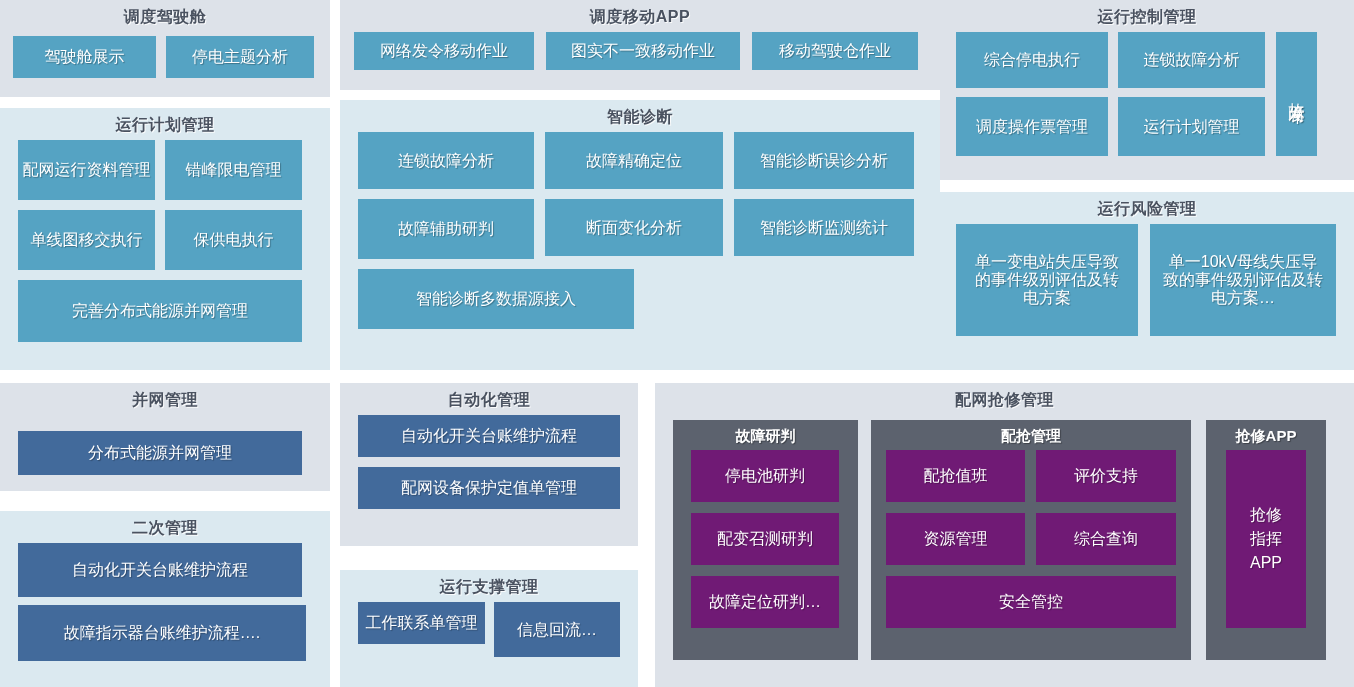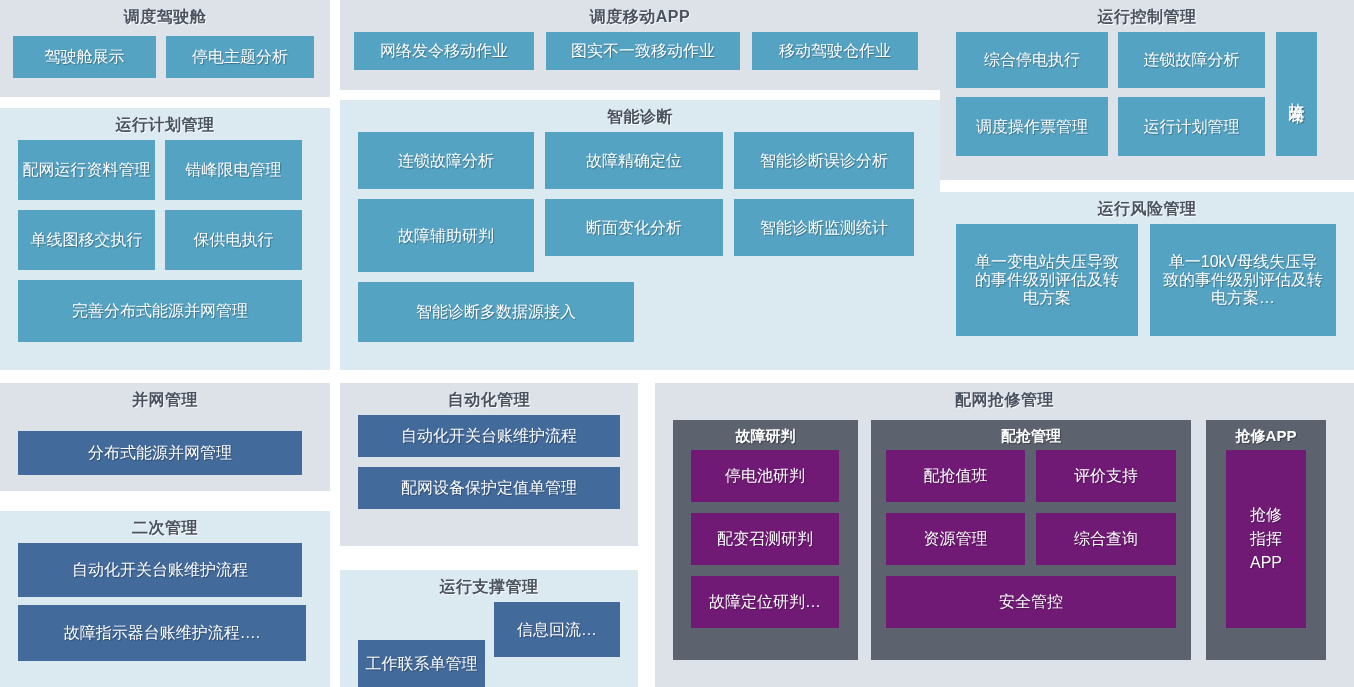--- a/index.html
+++ b/index.html
@@ -100,21 +100,21 @@
       <div class="tile tile-teal" style="width:284px; height:62px;">完善分布式能源并网管理</div>
     </div>
   </div>
 
   <div class="panel panel-blue" style="left:340px; top:100px; width:600px; height:270px;">
     <div class="panel-title">智能诊断</div>
     <div class="grid" style="padding:0 18px; gap:10px 11px;">
       <div class="tile tile-teal" style="width:176px; height:57px;">连锁故障分析</div>
       <div class="tile tile-teal" style="width:178px; height:57px;">故障精确定位</div>
       <div class="tile tile-teal" style="width:180px; height:57px;">智能诊断误诊分析</div>
-      <div class="tile tile-teal" style="width:176px; height:73px;">故障辅助研判</div>
+      <div class="tile tile-teal" style="width:176px; height:60px;">故障辅助研判</div>
       <div class="tile tile-teal" style="width:178px; height:57px;">断面变化分析</div>
       <div class="tile tile-teal" style="width:180px; height:57px;">智能诊断监测统计</div>
       <div class="tile tile-teal" style="width:276px; height:60px;">智能诊断多数据源接入</div>
     </div>
   </div>
 
   <div class="panel panel-blue" style="left:940px; top:192px; width:414px; height:178px;">
     <div class="panel-title">运行风险管理</div>
     <div class="grid" style="padding:0 16px; gap:12px;">
       <div class="tile tile-teal" style="width:182px; height:112px; padding:0 14px;">单一变电站失压导致的事件级别评估及转电方案</div>
@@ -141,21 +141,21 @@
     <div class="panel-title">自动化管理</div>
     <div class="grid" style="padding:0 18px; gap:10px;">
       <div class="tile tile-steel" style="width:262px; height:42px;">自动化开关台账维护流程</div>
       <div class="tile tile-steel" style="width:262px; height:42px;">配网设备保护定值单管理</div>
     </div>
   </div>
 
   <div class="panel panel-blue" style="left:340px; top:570px; width:298px; height:117px;">
     <div class="panel-title">运行支撑管理</div>
     <div class="grid" style="padding:0 18px; gap:9px;">
-      <div class="tile tile-steel" style="width:127px; height:48px;margin-top:38px;">工作联系单管理</div>
+      <div class="tile tile-steel" style="width:127px; height:42px;">工作联系单管理</div>
       <div class="tile tile-steel" style="width:126px; height:55px;">信息回流…</div>
     </div>
   </div>
 
   <div class="panel panel-gray" style="left:655px; top:383px; width:699px; height:304px;">
     <div class="panel-title">配网抢修管理</div>
     <div style="position:relative; flex:1;">
 
       <div class="subpanel" style="position:absolute; left:18px; top:5px; width:185px; height:240px;">
         <div class="subpanel-title">故障研判</div>

